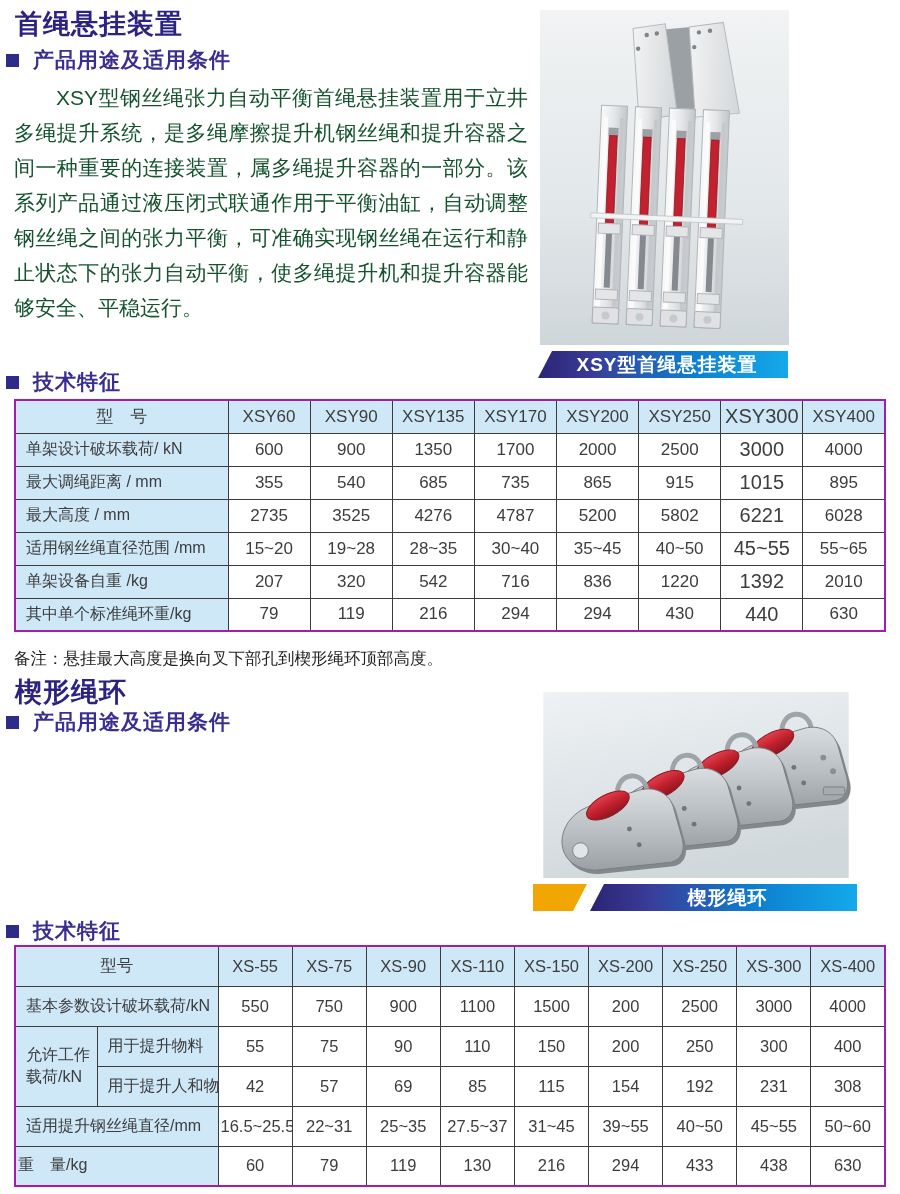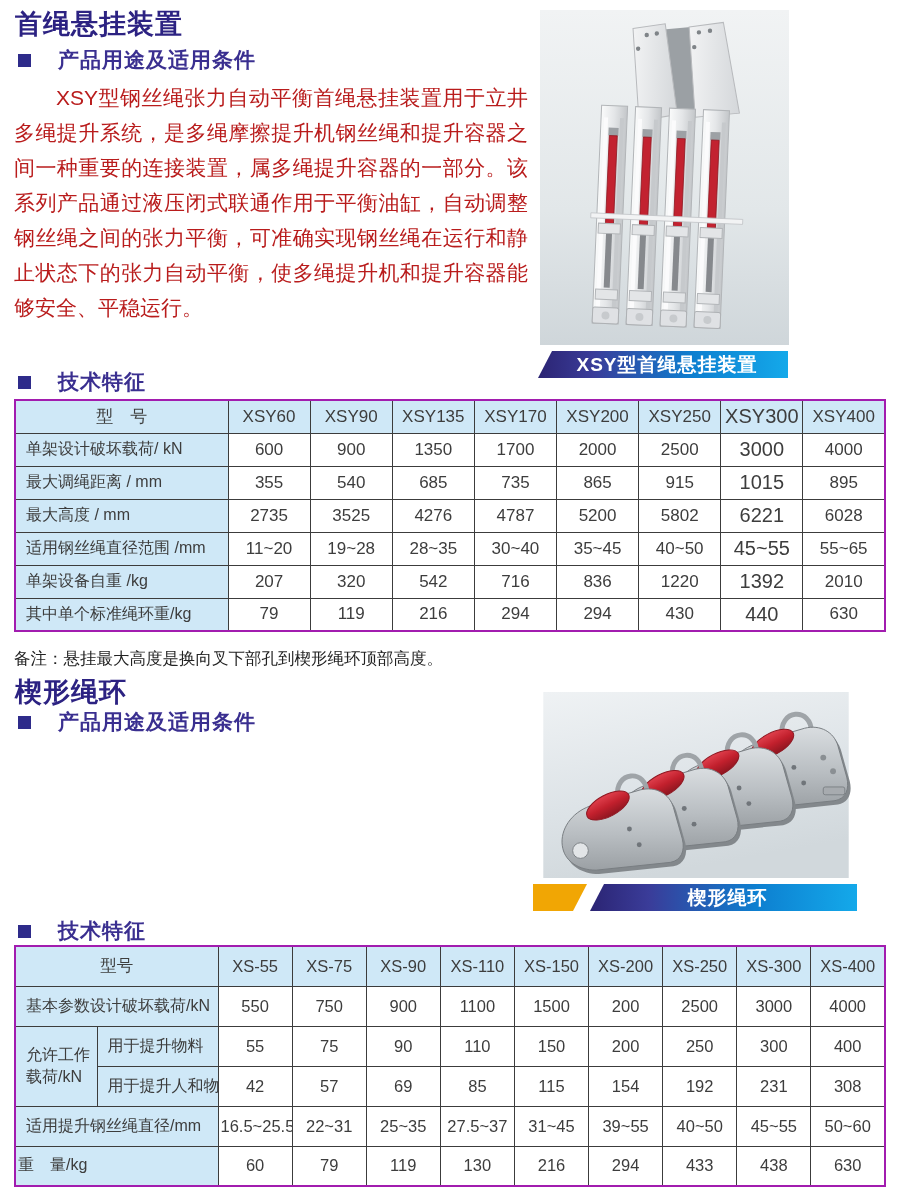--- a/index.html
+++ b/index.html
@@ -1,24 +1,24 @@
 <!DOCTYPE html>
 <html><head>
 <meta charset="utf-8">
 <style>
   * { margin:0; padding:0; box-sizing:border-box; }
   body { background:#ffffff; font-family:"Liberation Sans","DejaVu Sans",sans-serif; }
   #page { position:relative; width:900px; height:1194px; background:#ffffff; overflow:hidden; }
 
   .h-title { position:absolute; left:15px; font-size:27px; font-weight:bold; color:#2c2282; letter-spacing:1px; }
-  .sec-head { position:absolute; left:18px; display:flex; align-items:center; gap:27px; }
+  .sec-head { position:absolute; left:6px; display:flex; align-items:center; gap:14px; }
   .sec-head .sq { display:inline-block; width:13px; height:13px; background:#2e2b8a; }
   .sec-head .sec-label { font-size:21px; font-weight:bold; color:#3a2f90; letter-spacing:1px; }
 
-  .para { position:absolute; color:#b91c1c; text-align:justify; text-indent:2em; }
+  .para { position:absolute; color:#14532d; text-align:justify; text-indent:2em; }
   #para1 { left:14px; top:80px; width:514px; font-size:21px; line-height:35px; }
   #para2 { left:14px; top:736px; width:528px; font-size:18px; line-height:25px; }
 
   .photo { position:absolute; overflow:hidden; }
   #photo1 { left:540px; top:10px; width:249px; height:335px; }
   #photo2 { left:540px; top:692px; width:312px; height:186px; }
   .photo svg { display:block; width:100%; height:100%; }
 
   .banner { position:absolute; height:27px; display:flex; }
   #banner1 { left:535px; top:351px; width:253px;flex-direction:column; }
@@ -200,21 +200,21 @@
       <td>3525</td>
       <td>4276</td>
       <td>4787</td>
       <td>5200</td>
       <td>5802</td>
       <td class="xl">6221</td>
       <td>6028</td>
     </tr>
     <tr>
       <td class="lbl">适用钢丝绳直径范围 /mm</td>
-      <td>11~20</td>
+      <td>15~20</td>
       <td>19~28</td>
       <td>28~35</td>
       <td>30~40</td>
       <td>35~45</td>
       <td>40~50</td>
       <td class="xl">45~55</td>
       <td>55~65</td>
     </tr>
     <tr>
       <td class="lbl">单架设备自重 /kg</td>

